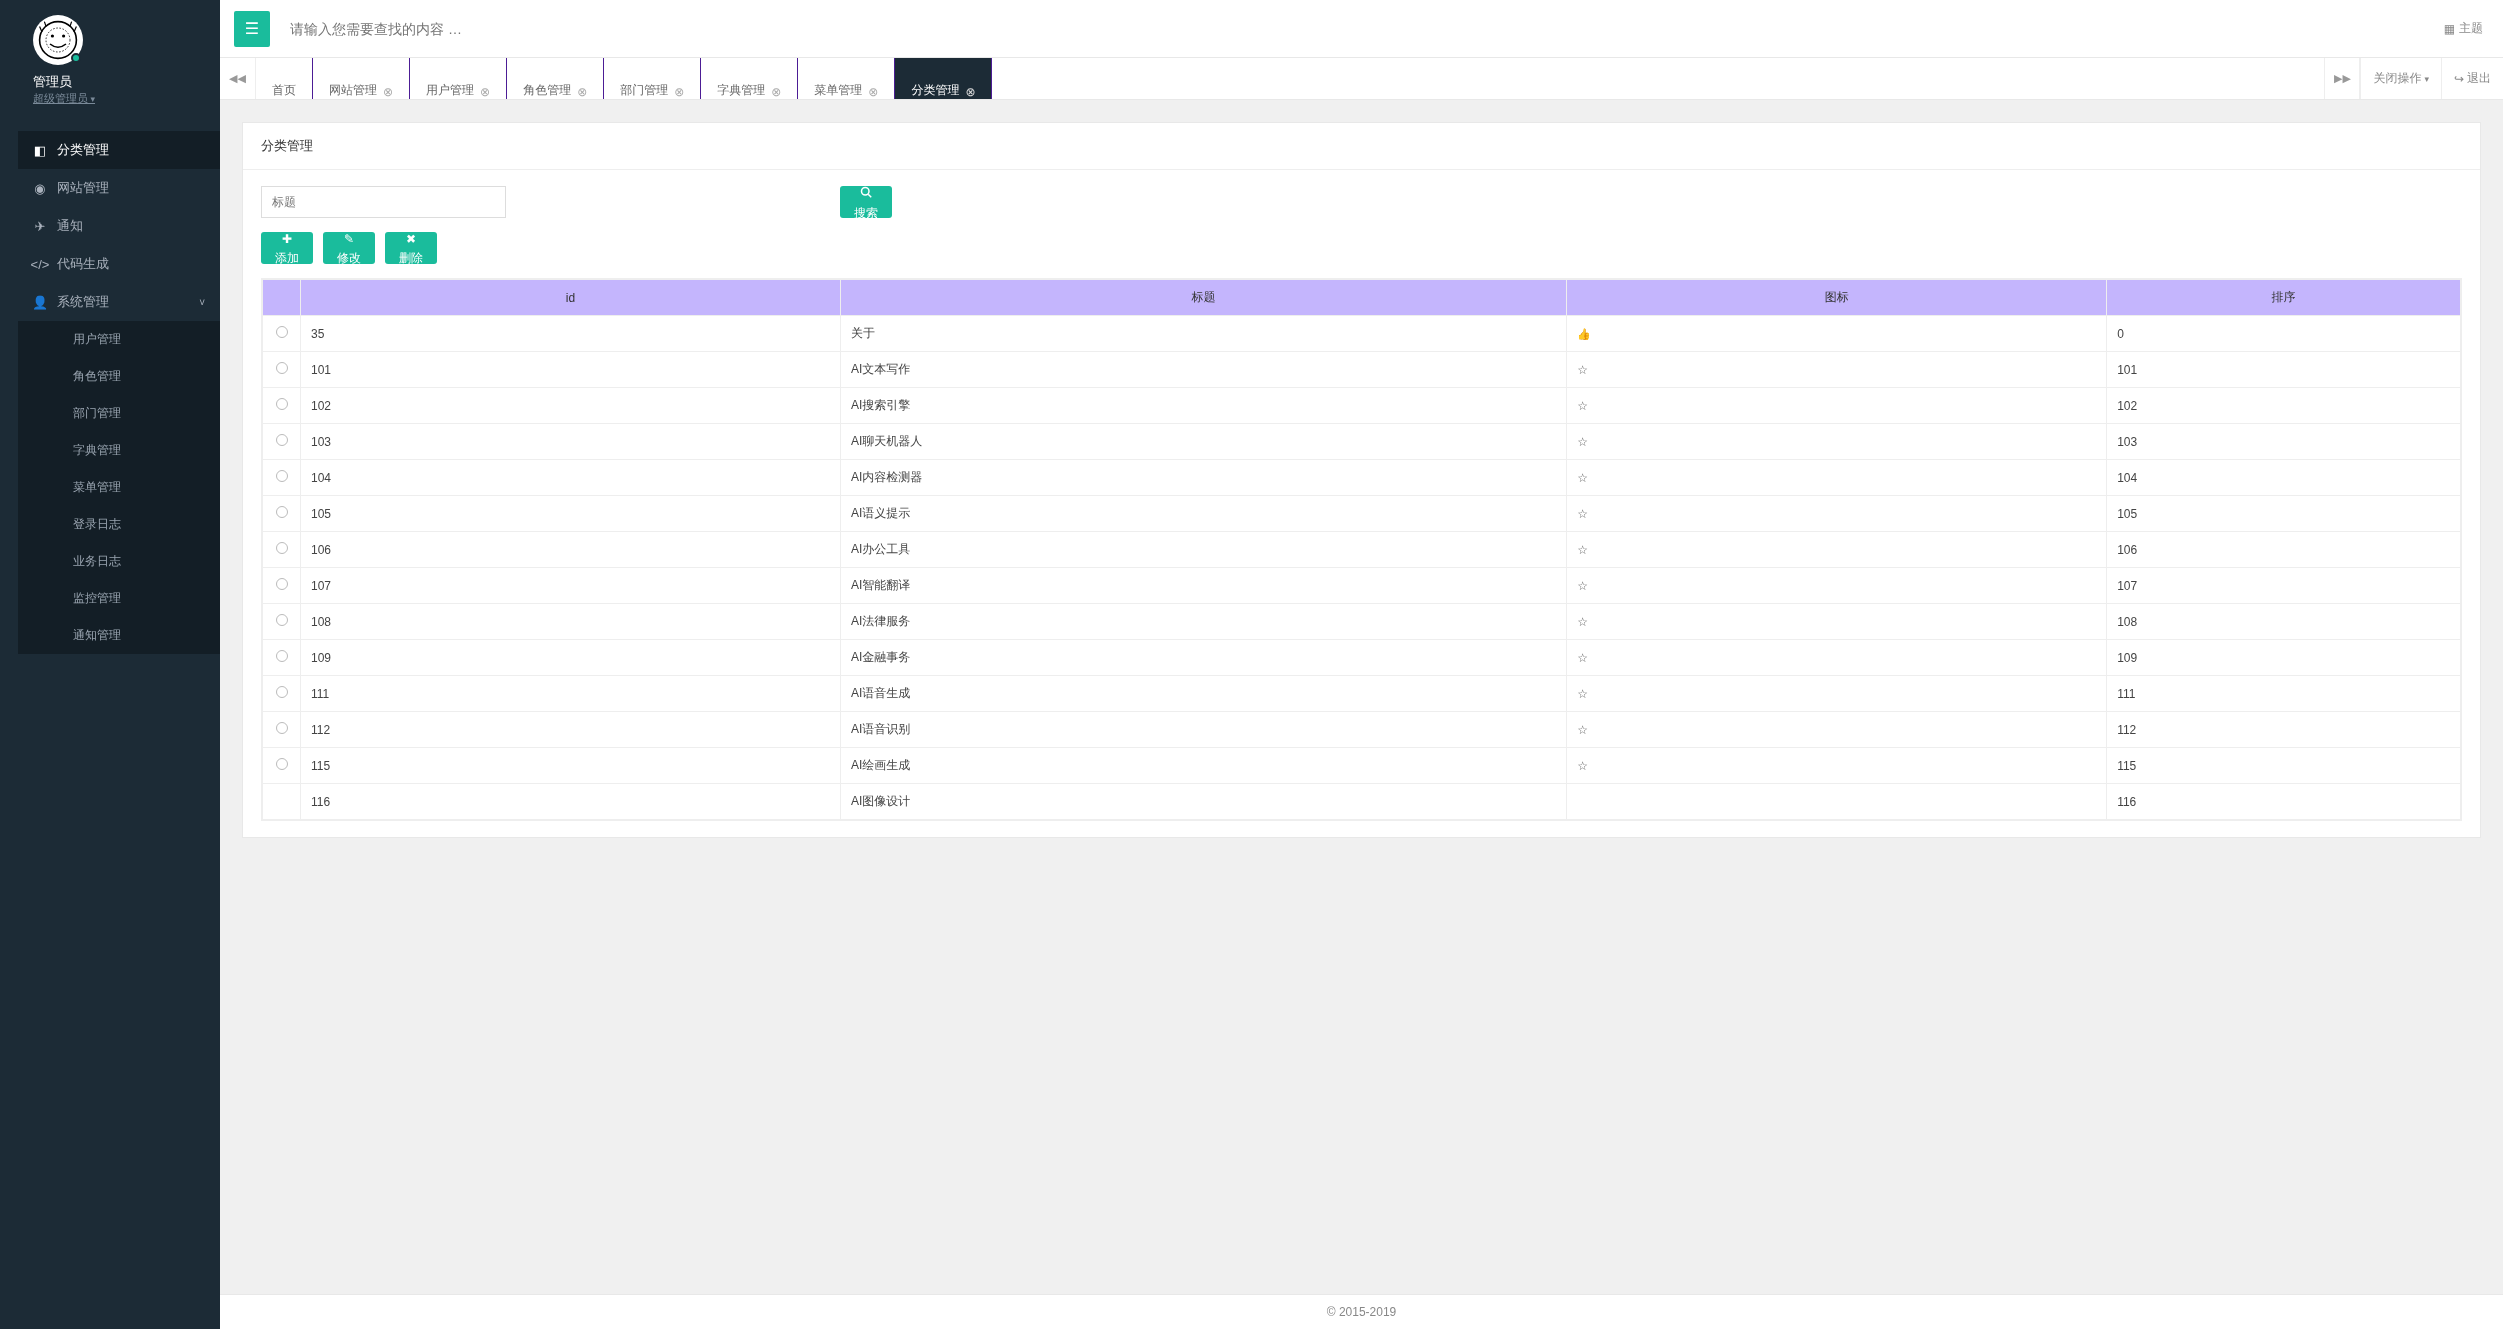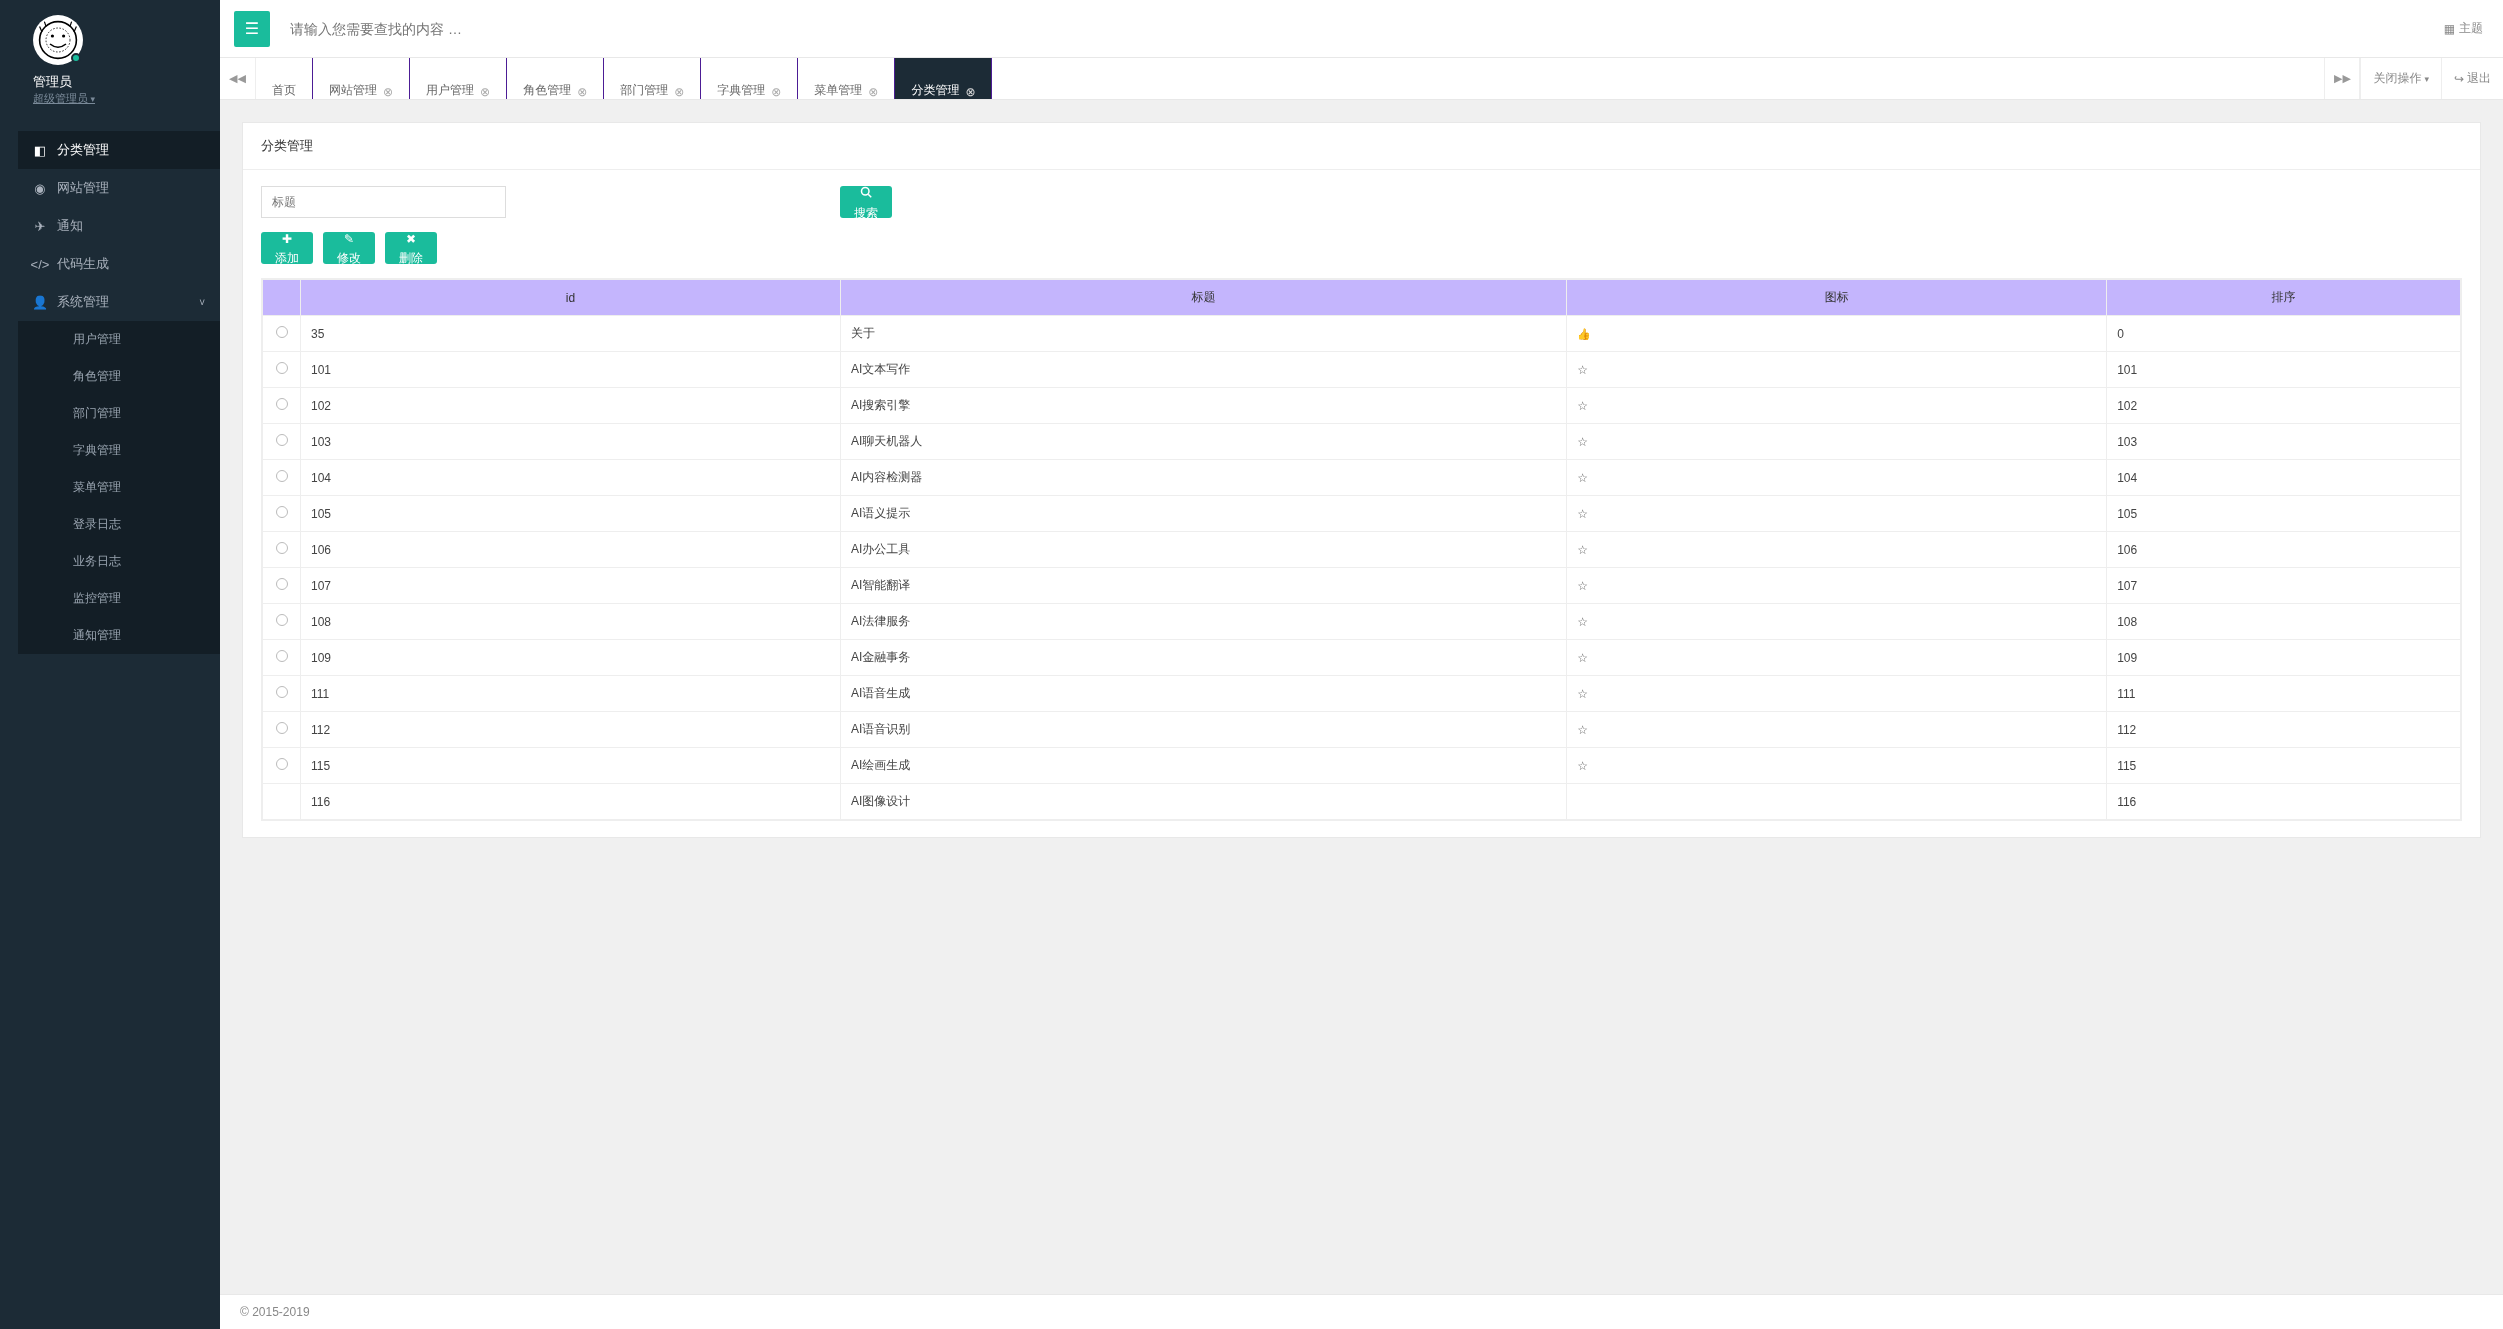--- a/index.html
+++ b/index.html
@@ -72,21 +72,21 @@
 .tbl td.col-id { width: 540px; }
 .tbl th.col-title { text-align: center; }
 .tbl th.col-icon, .tbl td.col-icon { width: 540px; text-align: left; }
 .tbl th.col-icon { text-align: center; }
 .tbl th.col-sort { text-align: center; }
 .radio-c { width: 12px; height: 12px; border: 1px solid #bbb; border-radius: 50%; display: inline-block; }
 .icon-thumb::before { content: "👍"; font-size: 11px; }
 .icon-star::before { content: "☆"; font-size: 12px; color: #666; }
 
 
-.footer { background: #fff; border-top: 1px solid #e8e8e8; padding: 10px 20px; text-align: left; font-size: 12px; color: #888; }
+.footer { background: #fff; border-top: 1px solid #e8e8e8; padding: 10px 20px; text-align: center; font-size: 12px; color: #888; }
 
 
 .table-wrap::-webkit-scrollbar { width: 8px; }
 .table-wrap::-webkit-scrollbar-thumb { background: #c0c0c0; border-radius: 4px; }
 .table-wrap::-webkit-scrollbar-track { background: #f0f0f0; }
 
 
 .filter-spacer { width: 310px; }
 </style>
 </head>

